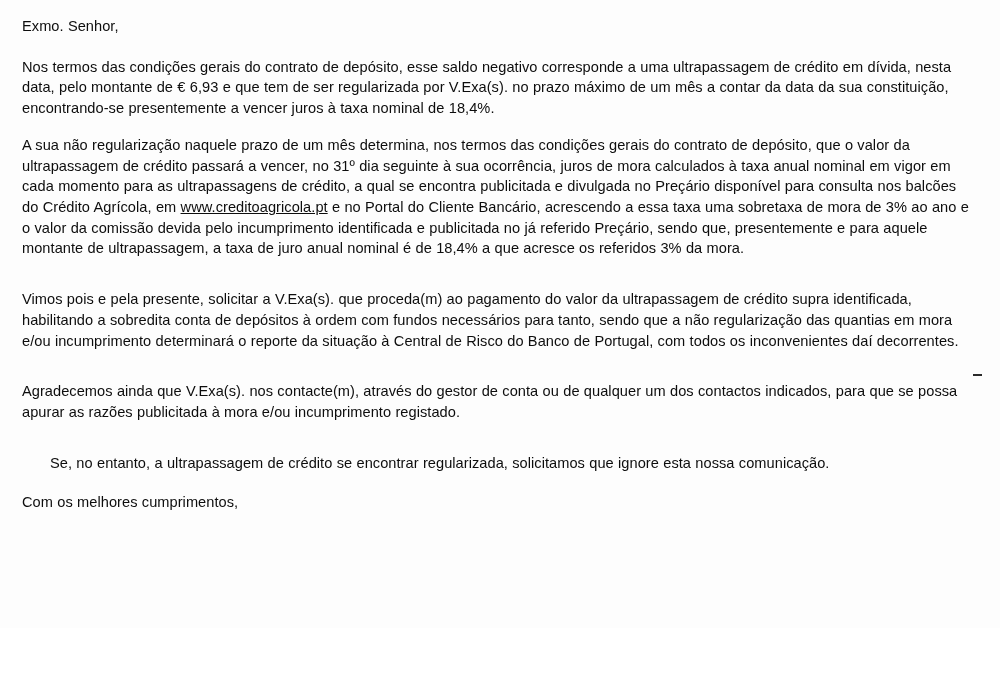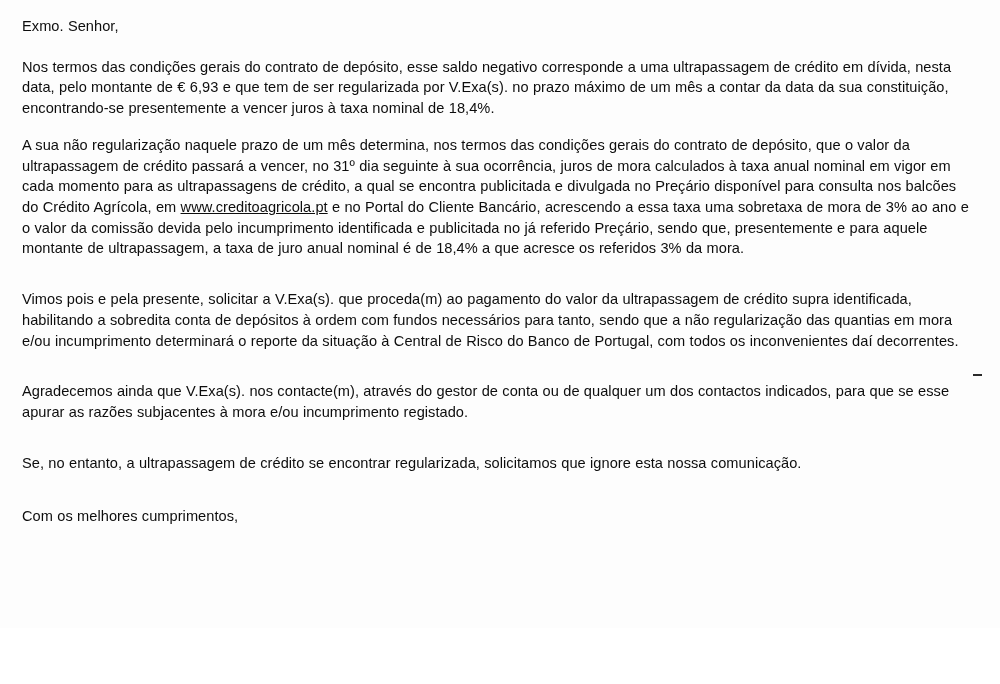--- a/index.html
+++ b/index.html
@@ -39,20 +39,21 @@
     color: #0d0d0d;
   }
   .para.salutation {
     margin-bottom: 20px;
   }
   .para.gap-large {
     margin-bottom: 30px;
   }
   .para.closing {
     margin-top: 18px;
+    margin-left: 28px;
   }
   .underline {
     text-decoration: underline;
     margin-top: 20px;
   }
   .stray-mark {
     position: absolute;
     right: 18px;
     top: 374px;
     width: 9px;
@@ -81,23 +82,23 @@
 
 
     <p class="para">Nos termos das condições gerais do contrato de depósito, esse saldo negativo corresponde a uma ultrapassagem de crédito em dívida, nesta data, pelo montante de € 6,93 e que tem de ser regularizada por V.Exa(s). no prazo máximo de um mês a contar da data da sua constituição, encontrando-se presentemente a vencer juros à taxa nominal de 18,4%.</p>
 
     <p class="para gap-large">
       <span>A sua não regularização naquele prazo de um mês determina, nos termos das condições gerais do contrato de depósito, que o valor da ultrapassagem de crédito passará a vencer, no 31º dia seguinte à sua ocorrência, juros de mora calculados à taxa anual nominal em vigor em cada momento para as ultrapassagens de crédito, a qual se encontra publicitada e divulgada no Preçário disponível para consulta nos balcões do Crédito Agrícola, em </span><span class="underline">www.creditoagricola.pt</span><span> e no Portal do Cliente Bancário, acrescendo a essa taxa uma sobretaxa de mora de 3% ao ano e o valor da comissão devida pelo incumprimento identificada e publicitada no já referido Preçário, sendo que, presentemente e para aquele montante de ultrapassagem, a taxa de juro anual nominal é de 18,4% a que acresce os referidos 3% da mora.</span>
     </p>
 
     <p class="para gap-large">Vimos pois e pela presente, solicitar a V.Exa(s). que proceda(m) ao pagamento do valor da ultrapassagem de crédito supra identificada, habilitando a sobredita conta de depósitos à ordem com fundos necessários para tanto, sendo que a não regularização das quantias em mora e/ou incumprimento determinará o reporte da situação à Central de Risco do Banco de Portugal, com todos os inconvenientes daí decorrentes.</p>
 
-    <p class="para gap-large">Agradecemos ainda que V.Exa(s). nos contacte(m), através do gestor de conta ou de qualquer um dos contactos indicados, para que se esse apurar as razões subjacentes à mora e/ou incumprimento registado.</p>
+    <p class="para gap-large">Agradecemos ainda que V.Exa(s). nos contacte(m), através do gestor de conta ou de qualquer um dos contactos indicados, para que se possa apurar as razões publicitada à mora e/ou incumprimento registado.</p>
 
     <p class="para closing">Se, no entanto, a ultrapassagem de crédito se encontrar regularizada, solicitamos que ignore esta nossa comunicação.</p>
 
-    <p class="para" style="margin-top:32px;">Com os melhores cumprimentos,</p>
+    <p class="para" style="margin-top:18px;">Com os melhores cumprimentos,</p>
 
   </div>
 
   <div class="stray-mark"></div>
 
 </div>
 
 </body></html>

